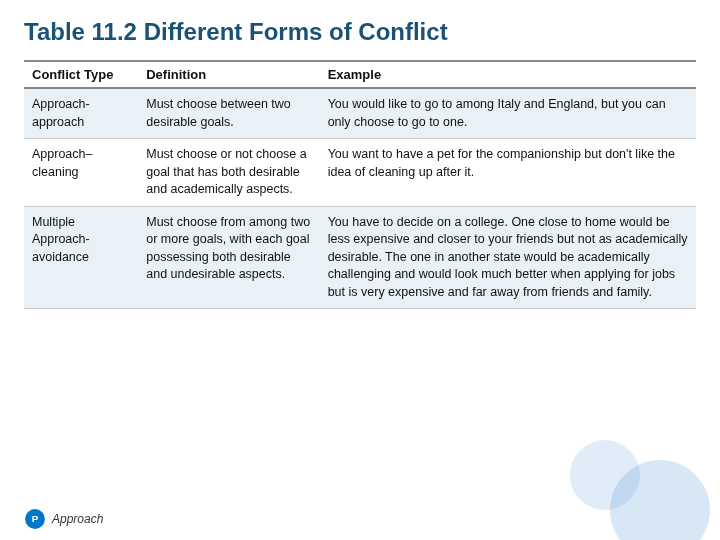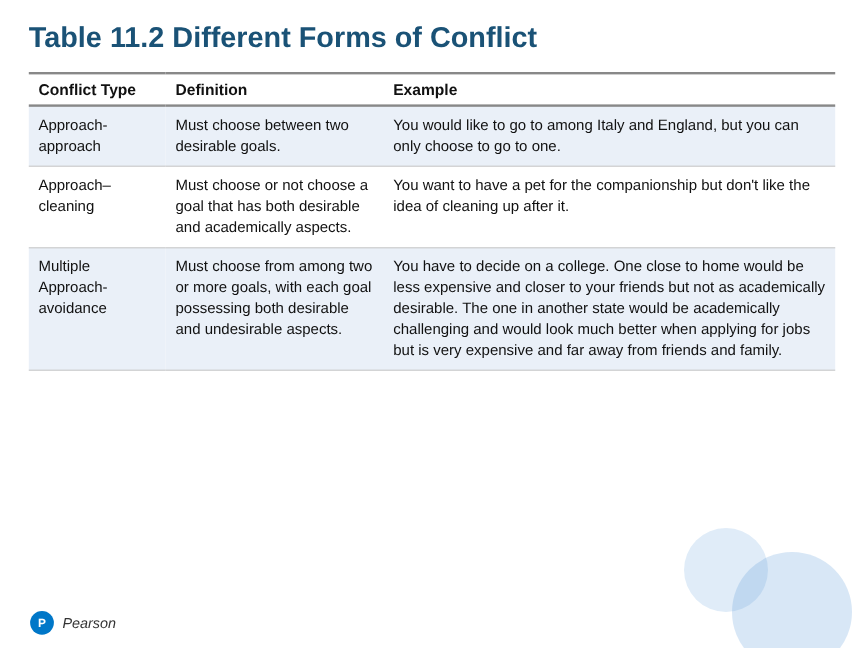--- a/index.html
+++ b/index.html
@@ -151,20 +151,20 @@
           <td class="col-ex">You have to decide on a college. One close to home would be less expensive and closer to your friends but not as academically desirable. The one in another state would be academically challenging and would look much better when applying for jobs but is very expensive and far away from friends and family.</td>
         </tr>
       </tbody>
   </table>
 
   <div class="footer">
     <svg class="pearson-logo" viewBox="0 0 40 40" xmlns="http://www.w3.org/2000/svg">
       <circle cx="20" cy="20" r="18" fill="#0077c8"></circle>
       <text x="20" y="26" text-anchor="middle" font-size="18" font-weight="bold" fill="white" font-family="Arial">P</text>
     </svg>
-    <span class="pearson-label">Pearson</span>
+    <span class="pearson-label">Approach</span>
   </div>
 
   <div class="deco-circles">
     <div class="circle1"></div>
     <div class="circle2"></div>
   </div>
 </div>
 
 </body></html>

